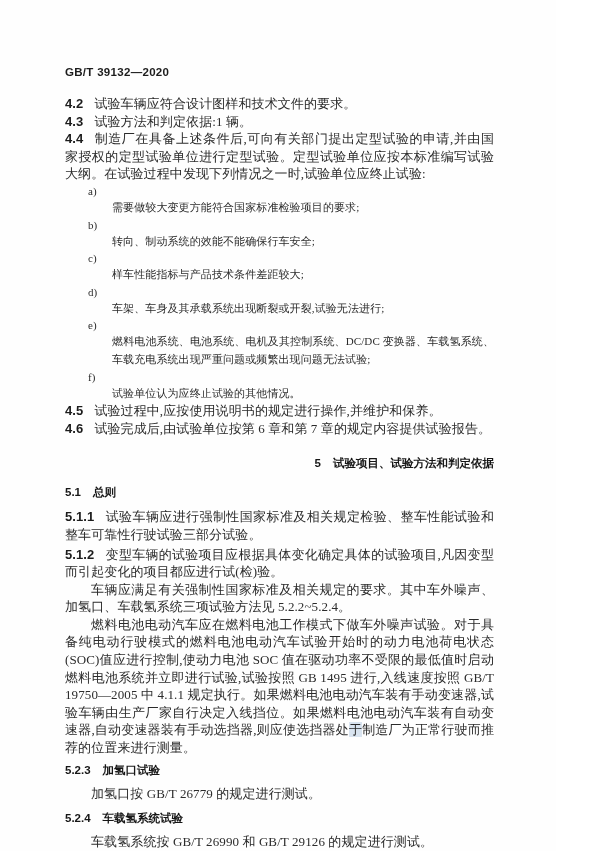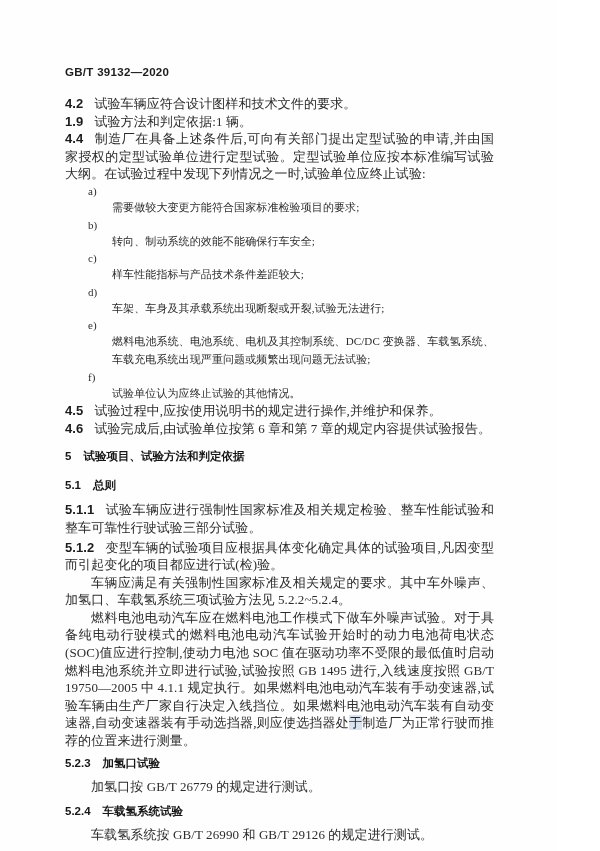--- a/index.html
+++ b/index.html
@@ -48,21 +48,21 @@
   .li .marker { flex: 0 0 24px; }
   .li .txt { flex: 1; text-align: justify; letter-spacing: 0.1px; margin-top: 16px; }
   .heading {
     font-family: "Liberation Sans", "DejaVu Sans", sans-serif;
     font-weight: bold;
     font-size: 11.5px;
     line-height: 18px;
     color: #161616;
   }
   .heading .h-num { margin-right: 12px; }
-  .h-l1 { margin-top: 10px; margin-bottom: 11px; }
+  .h-l1 { margin-top: 17px; margin-bottom: 11px; text-align: right; }
   .h-l2 { margin-top: 9px; margin-bottom: 7px; }
   .h-l3 { margin-top: 7px; margin-bottom: 6px; }
   .indent { text-indent: 2em; }
   .mt2 { margin-top: 2px; }
   .mt4 { margin-top: 4px; }
   .hl {
     background: #d9e4f0;
   }
   .page-number {
     font-size: 10.5px;
@@ -73,21 +73,21 @@
 </style>
 </head>
 <body>
 
 <div class="page">
   <div class="content">
 
     <div class="doc-header">GB/T 39132—2020</div>
 
     <div class="clause"><span class="clause-num">4.2</span><span>试验车辆应符合设计图样和技术文件的要求。</span></div>
-    <div class="clause"><span class="clause-num">1.9</span><span>试验方法和判定依据:1 辆。</span></div>
+    <div class="clause"><span class="clause-num">4.3</span><span>试验方法和判定依据:1 辆。</span></div>
     <div class="clause"><span class="clause-num">4.4</span><span>制造厂在具备上述条件后,可向有关部门提出定型试验的申请,并由国家授权的定型试验单位进行定型试验。定型试验单位应按本标准编写试验大纲。在试验过程中发现下列情况之一时,试验单位应终止试验:</span></div>
 
     <div class="list">
       <div class="li">
           <span class="marker">a)</span>
           <span class="txt">需要做较大变更方能符合国家标准检验项目的要求;</span>
         </div>
       <div class="li">
           <span class="marker">b)</span>
           <span class="txt">转向、制动系统的效能不能确保行车安全;</span>

